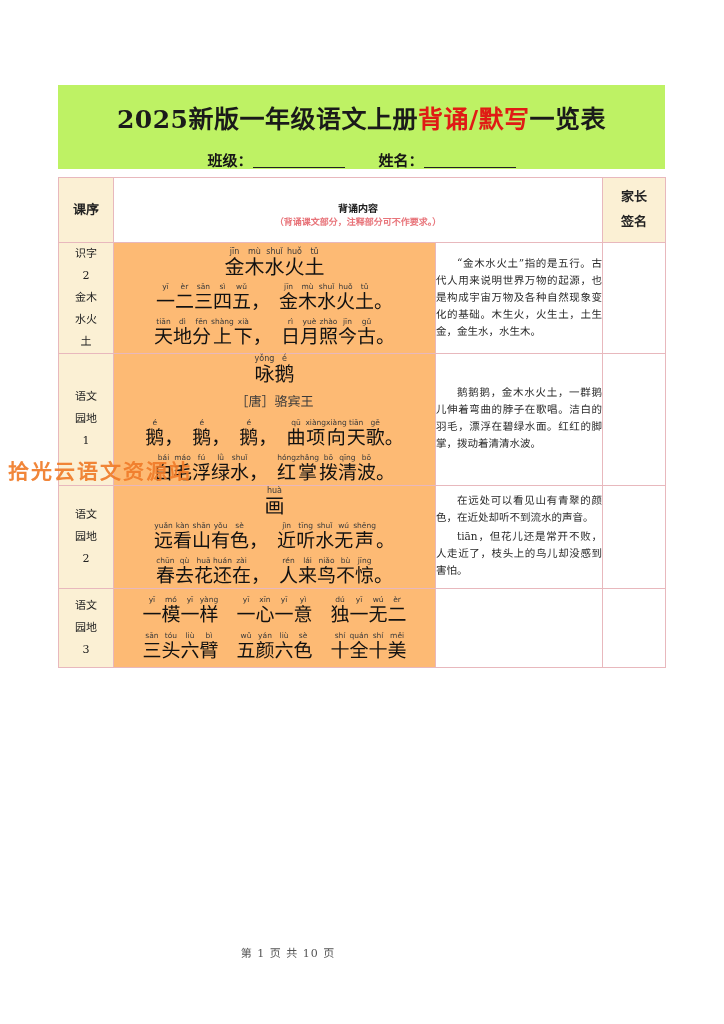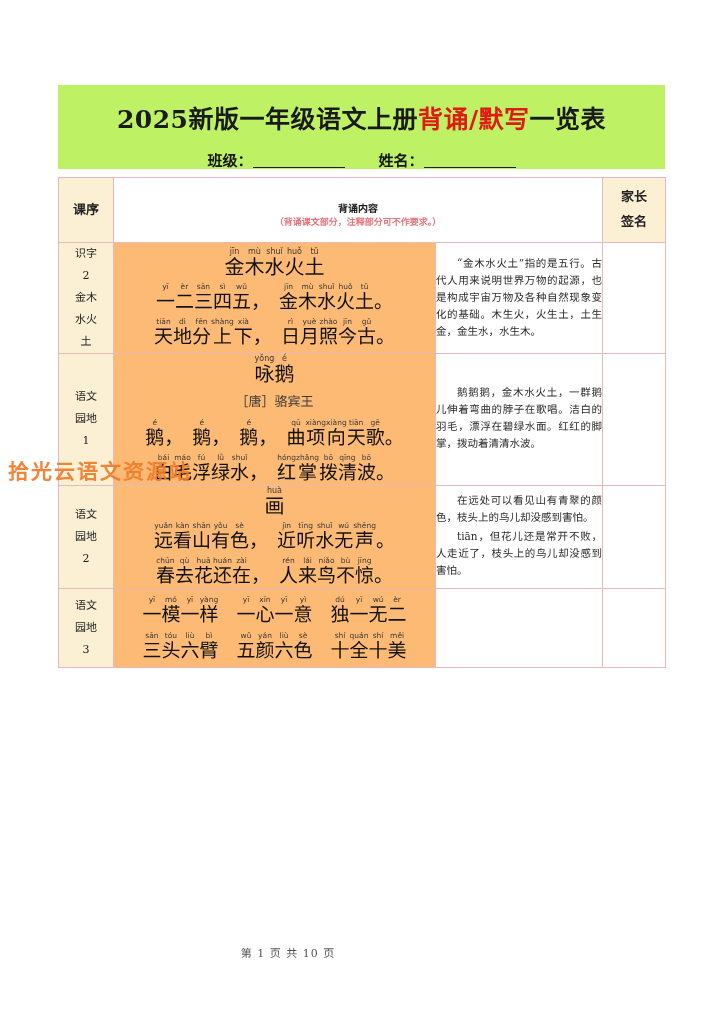--- a/index.html
+++ b/index.html
@@ -306,21 +306,21 @@
             <span class="ln">语文</span>
             <span class="ln">园地</span>
             <span class="ln">2</span>
           </td>
           <td class="body-cell">
             <div class="poem-title"><span class="rb sz-title"><span class="py">huà</span><span class="hz">画</span></span></div>
             <div class="poem-line"><span class="rb sz-verse"><span class="py">yuǎn</span><span class="hz">远</span></span><span class="rb sz-verse"><span class="py">kàn</span><span class="hz">看</span></span><span class="rb sz-verse"><span class="py">shān</span><span class="hz">山</span></span><span class="rb sz-verse"><span class="py">yǒu</span><span class="hz">有</span></span><span class="rb sz-verse"><span class="py">sè</span><span class="hz">色</span></span><span class="punc">，</span><span class="sp-sm"></span><span class="rb sz-verse"><span class="py">jìn</span><span class="hz">近</span></span><span class="rb sz-verse"><span class="py">tīng</span><span class="hz">听</span></span><span class="rb sz-verse"><span class="py">shuǐ</span><span class="hz">水</span></span><span class="rb sz-verse"><span class="py">wú</span><span class="hz">无</span></span><span class="rb sz-verse"><span class="py">shēng</span><span class="hz">声</span></span><span class="punc">。</span></div>
             <div class="poem-line"><span class="rb sz-verse"><span class="py">chūn</span><span class="hz">春</span></span><span class="rb sz-verse"><span class="py">qù</span><span class="hz">去</span></span><span class="rb sz-verse"><span class="py">huā</span><span class="hz">花</span></span><span class="rb sz-verse"><span class="py">huán</span><span class="hz">还</span></span><span class="rb sz-verse"><span class="py">zài</span><span class="hz">在</span></span><span class="punc">，</span><span class="sp-sm"></span><span class="rb sz-verse"><span class="py">rén</span><span class="hz">人</span></span><span class="rb sz-verse"><span class="py">lái</span><span class="hz">来</span></span><span class="rb sz-verse"><span class="py">niǎo</span><span class="hz">鸟</span></span><span class="rb sz-verse"><span class="py">bù</span><span class="hz">不</span></span><span class="rb sz-verse"><span class="py">jīng</span><span class="hz">惊</span></span><span class="punc">。</span></div>
           </td>
           <td class="note-cell">
-            <p class="note-p">在远处可以看见山有青翠的颜色，枝头上的鸟儿却没感到害怕。</p>
+            <p class="note-p">在远处可以看见山有青翠的颜色，在近处却听不到流水的声音。</p>
             <p class="note-p">tiān，但花儿还是常开不败，人走近了，枝头上的鸟儿却没感到害怕。</p>
           </td>
           <td class="sign-cell"></td>
         </tr>
         <tr>
           <td class="seq-cell">
             <span class="ln">语文</span>
             <span class="ln">园地</span>
             <span class="ln">3</span>
           </td>

